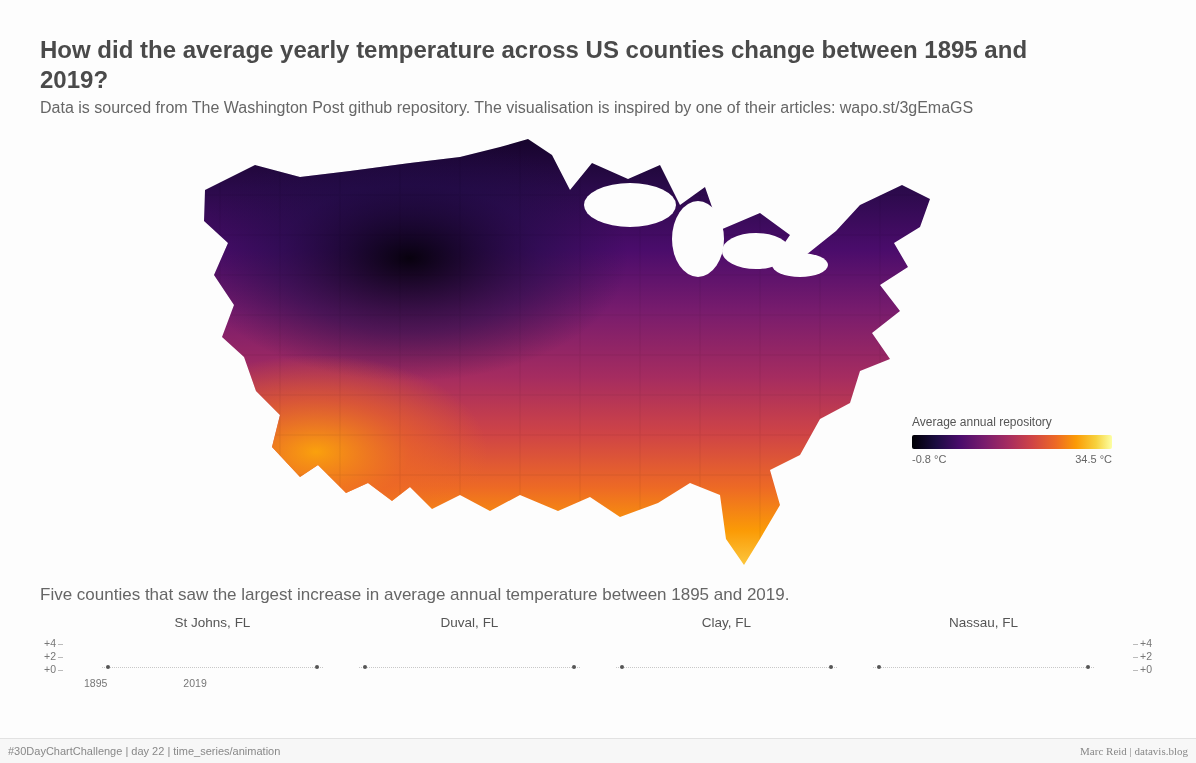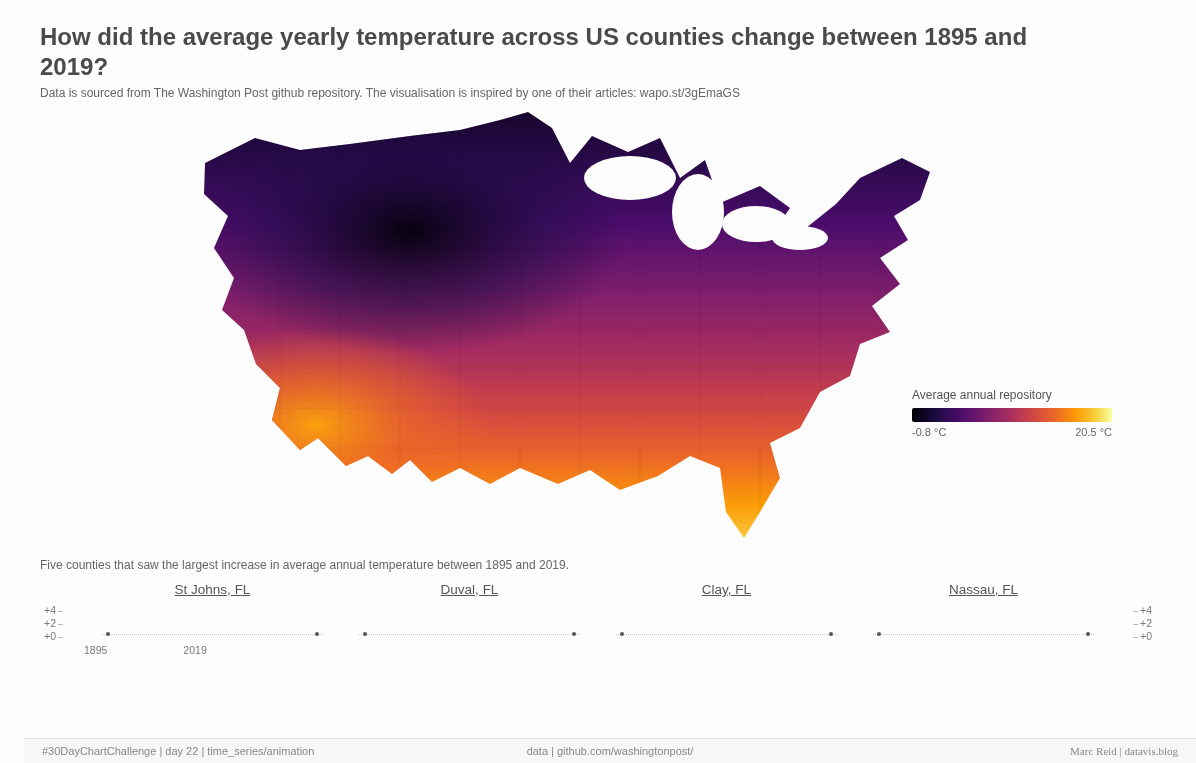--- a/index.html
+++ b/index.html
@@ -18,27 +18,27 @@
     height: 763px;
     position: relative;
     box-sizing: border-box;
     padding: 22px 40px 0 40px;
   }
   .title {
     font-size: 24px;
     font-weight: 700;
     color: #4a4a4a;
     line-height: 1.25;
-    margin: 0 0 4px 0;
+    margin: 13px 0 4px 0;
     max-width: 1020px;
   }
   .subtitle {
-    font-size: 12px;
+    font-size: 16px;
     color: #666;
-    margin: 0 0 14px 0;
+    margin: 0 0 24px 0;
   }
   .map-wrap {
     position: relative;
     width: 100%;
     height: 440px;
     margin-top: 8px;
   }
   .map-svg {
     position: absolute;
     left: 120px;
@@ -69,21 +69,21 @@
   .legend-labels {
     display: flex;
     justify-content: space-between;
     width: 200px;
     font-size: 11px;
     margin-top: 4px;
     color: #666;
   }
 
   .small-mult-caption {
-    font-size: 12px;
+    font-size: 17px;
     color: #666;
     margin: 4px 0 10px 0;
   }
   .small-mult-row {
     position: relative;
     height: 90px;
     margin-left: 10px;
     margin-right: 10px;
   }
   .axis-left, .axis-right {
@@ -100,21 +100,20 @@
     display:inline-block; width:5px; border-top:1px solid #bbb; vertical-align:middle; margin:0 2px;
   }
   .panels {
     position:absolute;
     left: 34px;
     right: 34px;
     top: 0;
     height: 90px;
     display: flex;
     justify-content: space-between;
-    text-decoration: underline;
   }
   .panel {
     flex: 1 1 0;
     position: relative;
     text-align: center;
   }
   .panel-title {
     font-size: 13.5px;
     color: #555;
     margin-bottom: 6px;
@@ -148,22 +147,21 @@
   .footer {
     position: absolute;
     left: 0; right: 0; bottom: 0;
     height: 24px;
     border-top: 1px solid #e2e2e2;
     background: #f7f7f7;
     display: flex;
     align-items: center;
     font-size: 11px;
     color: #888;
-    padding: 0 18px;
-    margin-left: 24px;
+    padding: 0 8px;
   }
   .footer .center { position:absolute; left:0; right:0; text-align:center; pointer-events:none;}
   .footer .right { margin-left:auto;font-family:Liberation Serif, serif; }
 </style>
 </head>
 <body>
 
 <div class="page">
 
   <h1 class="title">How did the average yearly temperature across US counties change between 1895 and 2019?</h1>
@@ -229,21 +227,21 @@
         <ellipse cx="596" cy="116" rx="34" ry="18"></ellipse>
         <ellipse cx="640" cy="130" rx="28" ry="12"></ellipse>
       </g>
     </svg>
 
     <div class="legend">
       <div class="legend-title">Average annual repository</div>
       <div class="legend-bar"></div>
       <div class="legend-labels">
         <span>-0.8 °C</span>
-        <span>20.5 °C</span>
+        <span>34.5 °C</span>
       </div>
     </div>
   </div>
 
   <div class="small-mult-caption">Five counties that saw the largest increase in average annual temperature between 1895 and 2019.</div>
 
   <div class="small-mult-row">
     <div class="axis-left">
       <div><span>+4</span><span class="tick-line"></span></div>
       <div><span>+2</span><span class="tick-line"></span></div>
@@ -283,17 +281,16 @@
     </div>
 
     <div class="x-ticks">
       <span>1895</span>
       <span>2019</span>
     </div>
   </div>
 
   <div class="footer">
     <span>#30DayChartChallenge | day 22 | time_series/animation</span>
-    <span class="center">data | github.com/washingtonpost/</span>
     <span class="right">Marc Reid | datavis.blog</span>
   </div>
 
 </div>
 
 </body></html>

